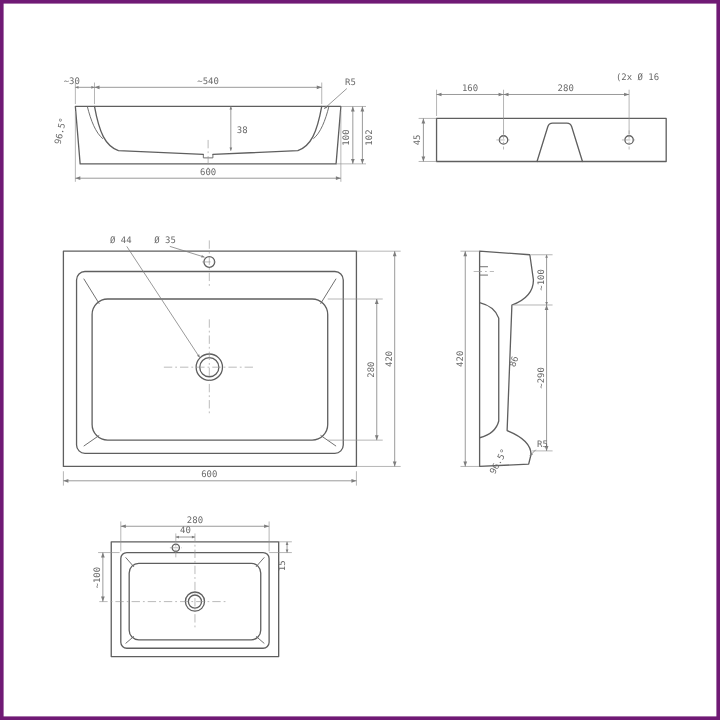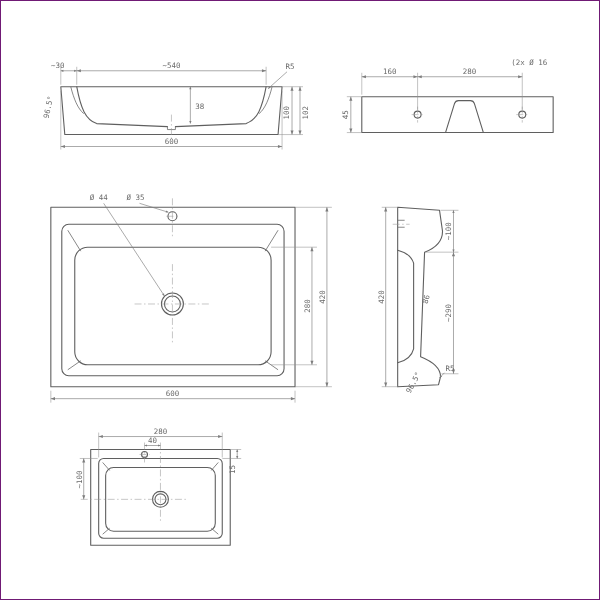--- a/index.html
+++ b/index.html
@@ -1,16 +1,16 @@
 <!DOCTYPE html>
 <html><head>
 <meta charset="utf-8">
 <style>
   html,body{margin:0;padding:0;background:#ffffff;}
-  .sheet{width:600px;height:600px;box-sizing:border-box;border:1px solid #701a75;background:#ffffff;position:relative;overflow:hidden;}
+  .sheet{width:600px;height:600px;box-sizing:border-box;border:3px solid #701a75;background:#ffffff;position:relative;overflow:hidden;}
   svg{display:block;}
   .ol{stroke:#5f5f5f;stroke-width:1.1;fill:none;stroke-linejoin:round;stroke-linecap:round;}
   .ml{stroke:#6a6a6a;stroke-width:0.8;fill:none;}
   .ext{stroke:#909090;stroke-width:0.55;fill:none;}
   .dim{stroke:#7d7d7d;stroke-width:0.65;fill:none;}
   .cl{stroke:#979797;stroke-width:0.55;fill:none;stroke-dasharray:7 2.5 1.5 2.5;}
   .t{font:7.5px "DejaVu Sans Mono","Liberation Mono",monospace;fill:#6a6a6a;}
 </style>
 </head>
 <body>

